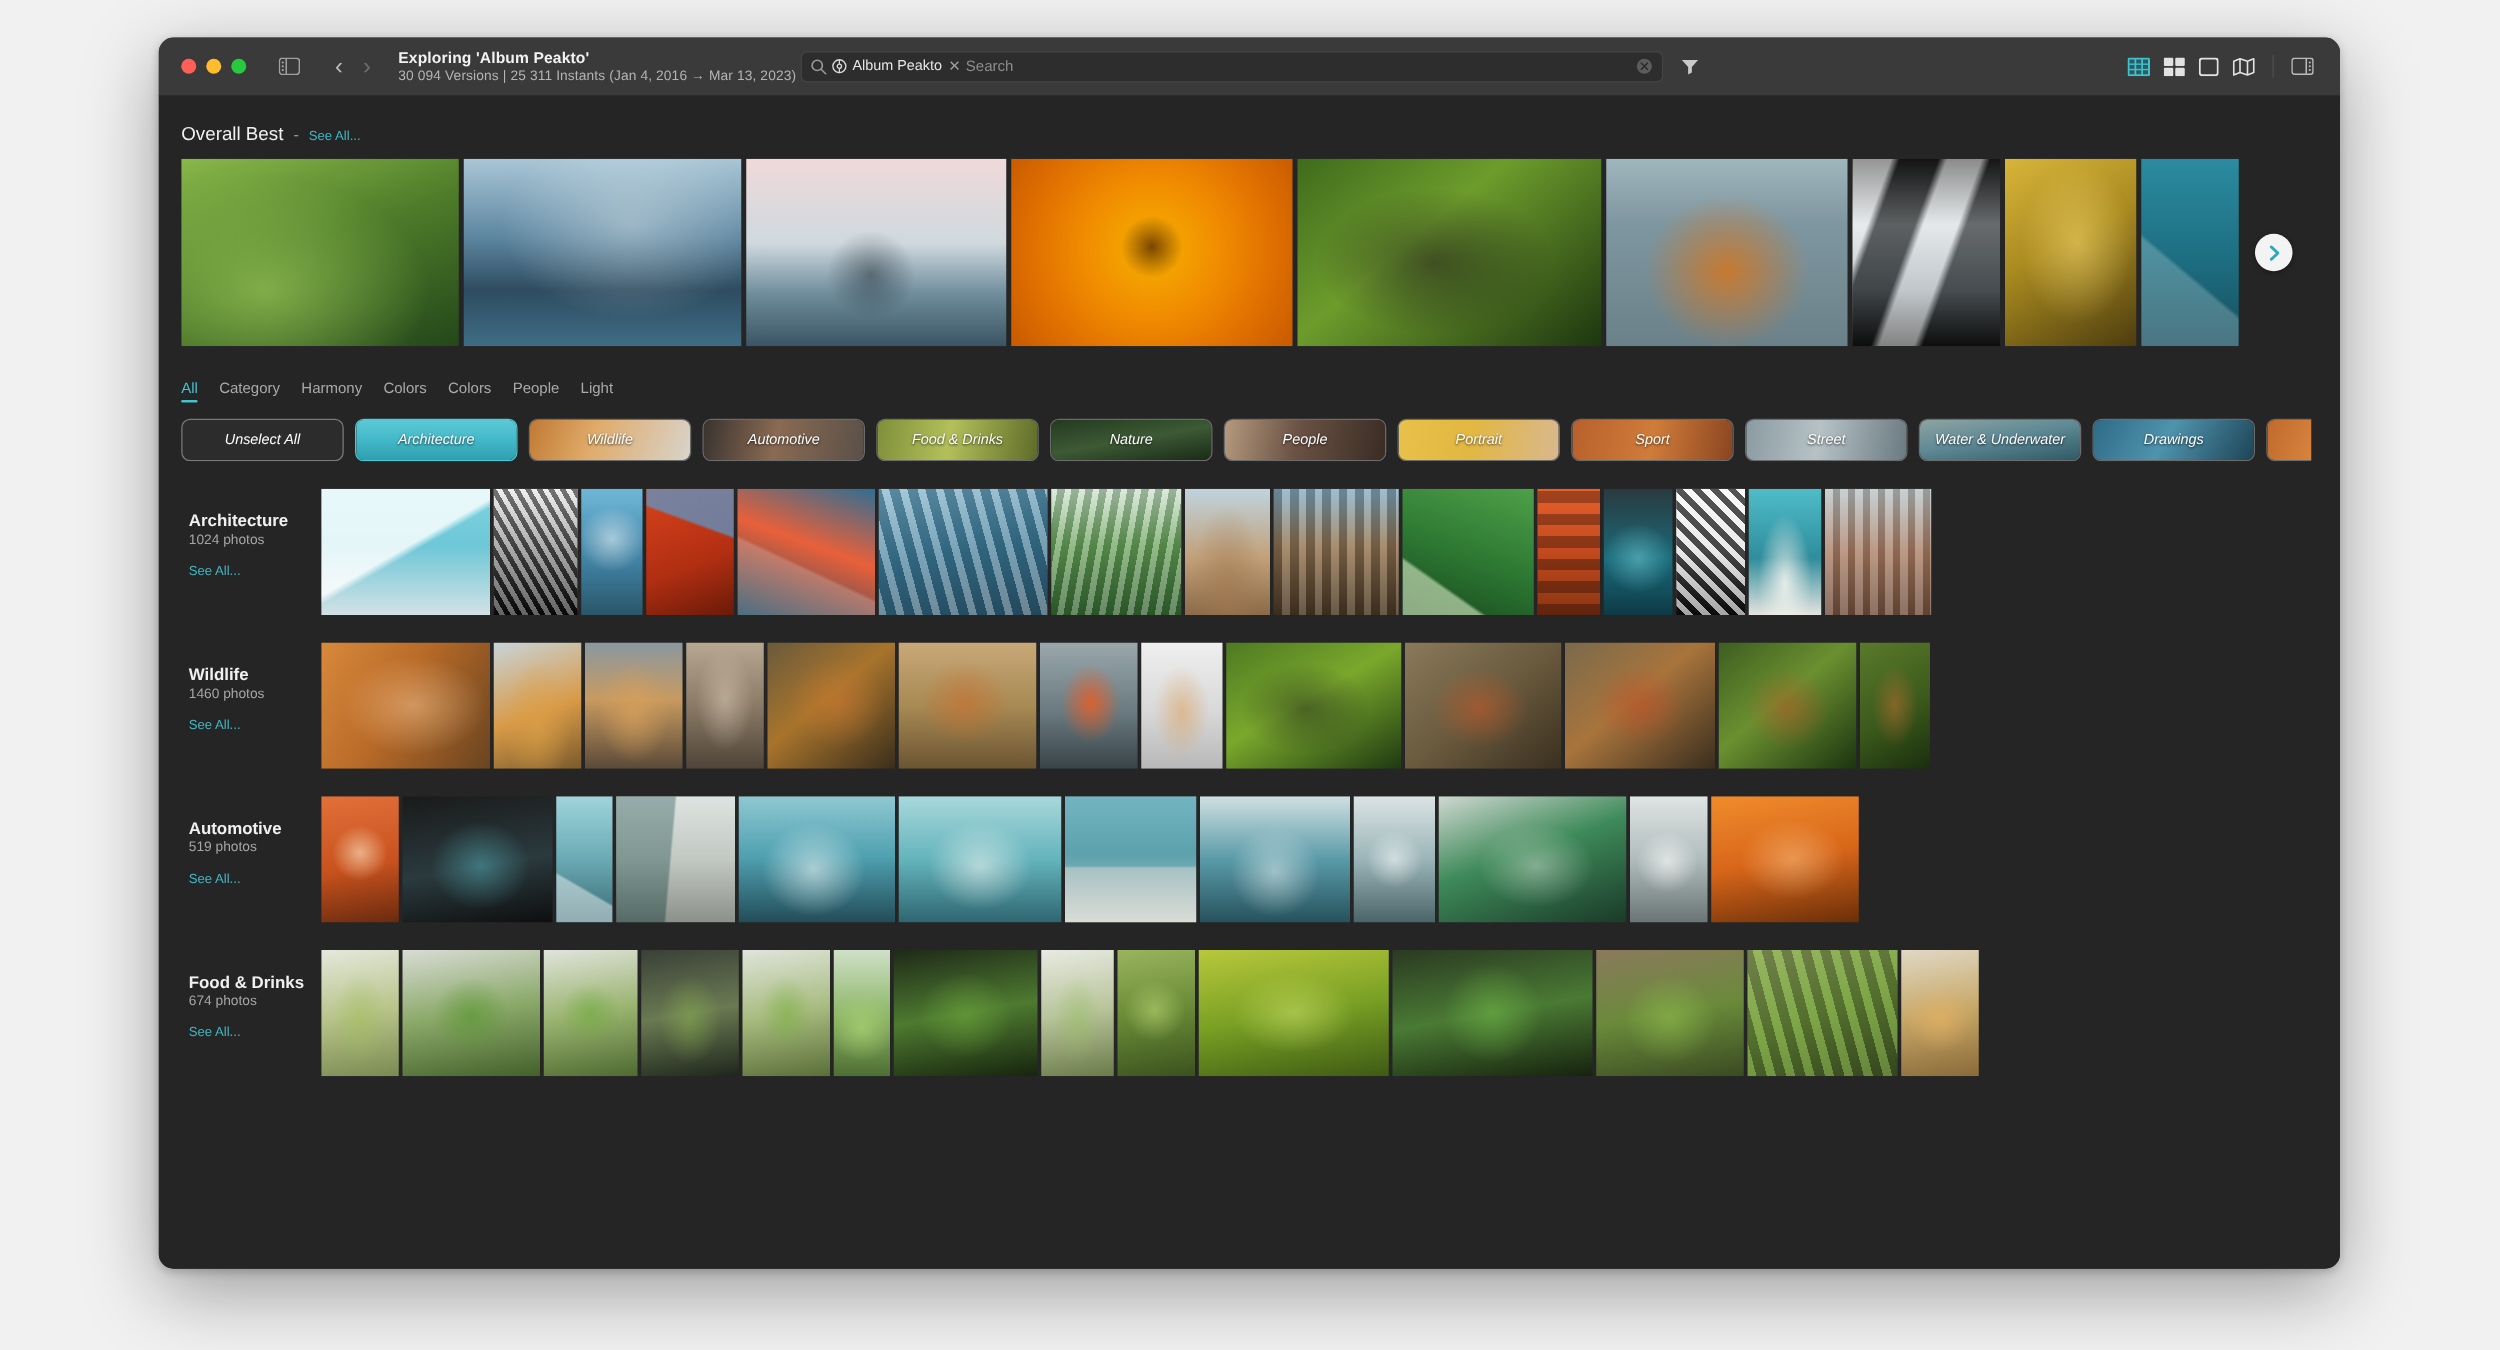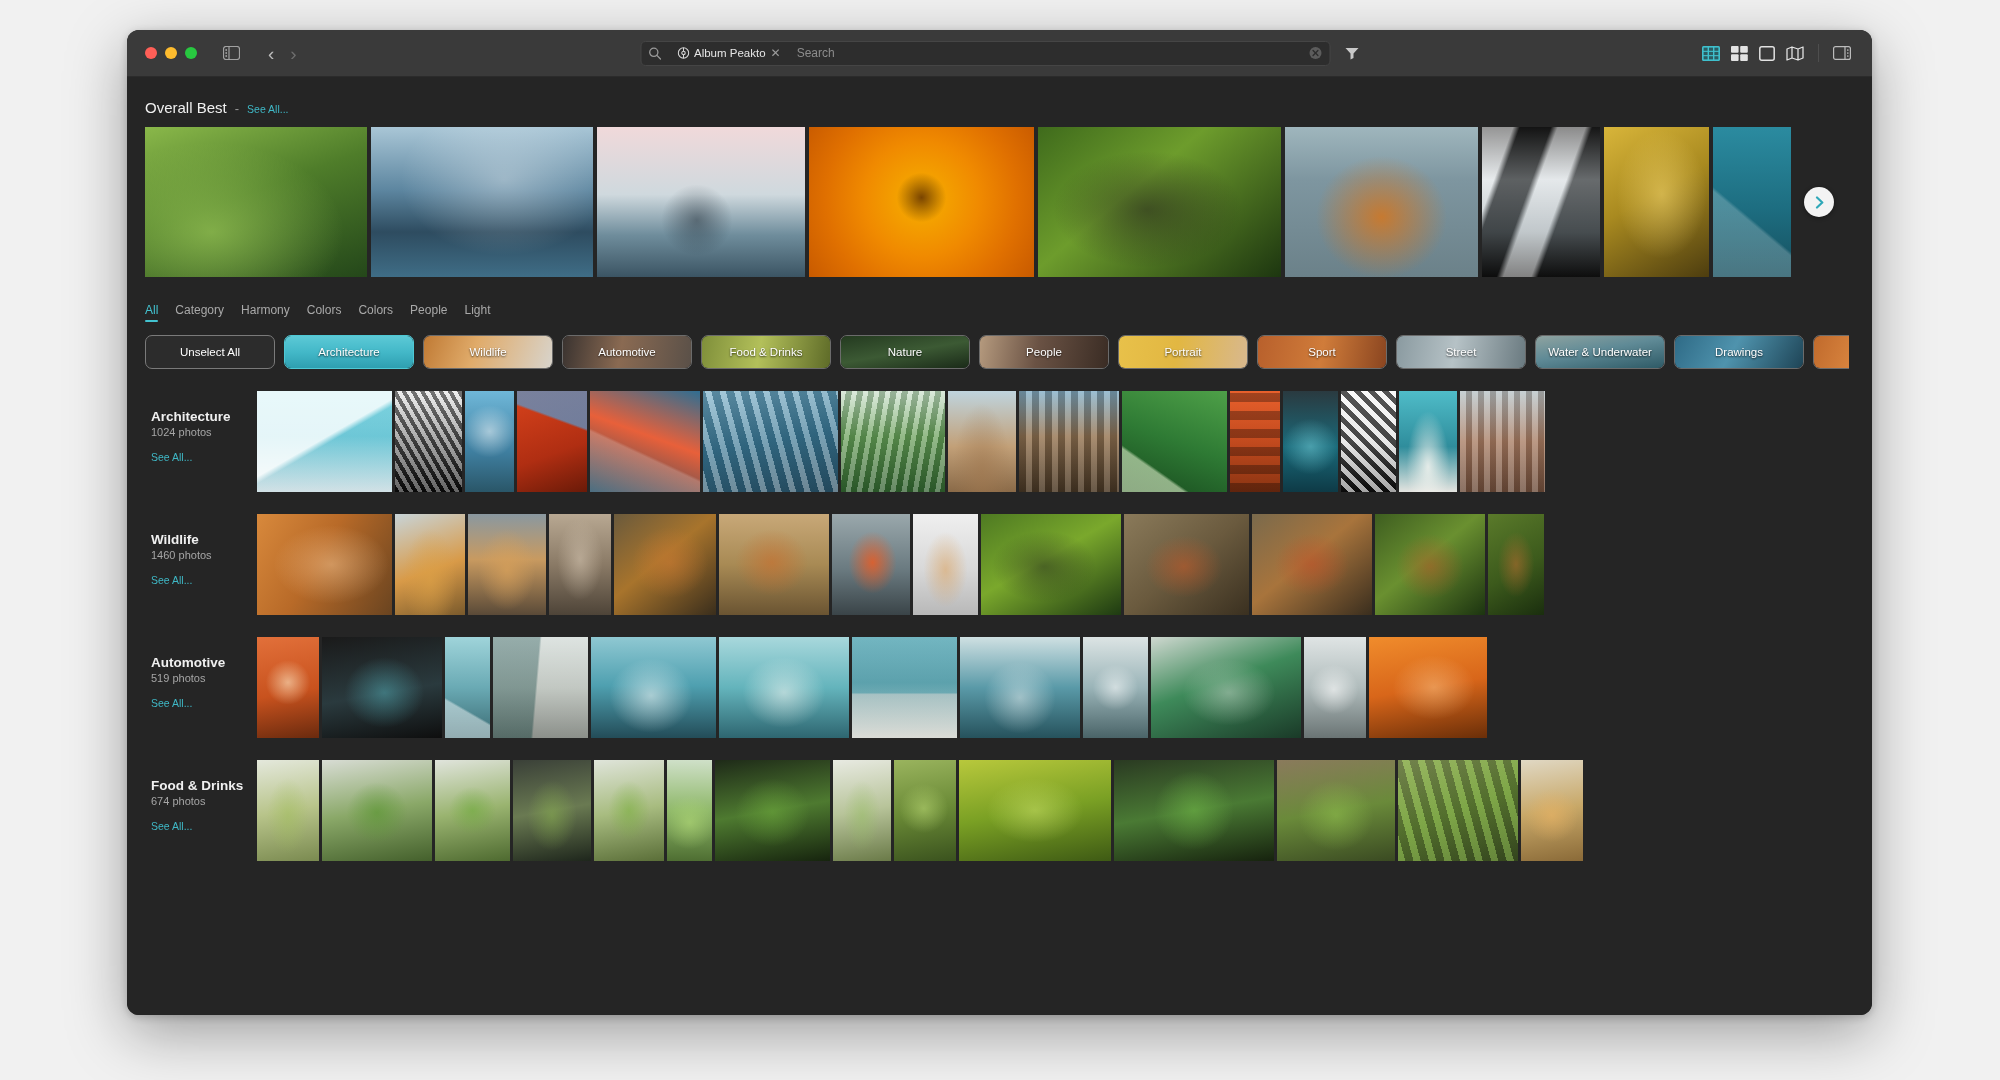--- a/index.html
+++ b/index.html
@@ -51,21 +51,21 @@
     position: absolute; left: 50%; transform: translateX(-50%);
     display: flex; align-items: center;
   }
   #searchbar {
     width: 690px; height: 25px;
     background: #2d2d2d;
     border: 1px solid #454545;
     border-radius: 5px;
     display: flex; align-items: center;
     padding: 0 7px;
-    gap: 14px;
+    gap: 2px;
   }
   #search-icon { color: #9a9a9a; display: flex; }
   .token {
     display: flex; align-items: center; gap: 5px;
     color: #e6e6e6; font-size: 11.5px;
     padding: 1px 2px;
   }
   .token .badge { display: flex; }
   #token-close { color: #9d9d9d; font-size: 12px; line-height: 1; cursor: default; }
   #search-input {
@@ -126,21 +126,21 @@
     height: 34px; width: 130px;
     border-radius: 7px;
     border: 1px solid #6b6b6b;
     display: flex; align-items: center; justify-content: center;
     color: #ffffff; font-size: 11.5px;
     position: relative; overflow: hidden;
     text-shadow: 0 1px 2px rgba(0,0,0,.75);
   }
   .chip.plain { background: #2c2c2c; border-color: #7a7a7a; text-shadow: none; }
   .chip .chipbg { position: absolute; inset: 0; }
-  .chip .chiplabel { position: relative; z-index: 2; }
+  .chip .chiplabel { position: relative; z-index: 2; font-style: italic; }
   .chip.selected { border-color: #4ec8d4; }
   
   .cat-row { display: flex; align-items: flex-start; margin-top: 22px; }
   .cat-label { width: 130px; flex: 0 0 130px; padding-left: 24px; padding-top: 18px; }
   .cat-name { font-size: 13.5px; color: #f0f0f0; font-weight: bold; }
   .cat-count { font-size: 11px; color: #a6a6a6; margin-top: 2px; }
   .cat-seeall { font-size: 10.5px; color: #3fb8c6; margin-top: 13px; }
   .cat-strip { display: flex; gap: 3px; height: 101px; overflow: hidden; width: 1545px; }
   .cat-strip .ph { height: 101px; flex: 0 0 auto; overflow: hidden; }
   
@@ -185,20 +185,24 @@
             <circle cx="3.2" cy="7" r="0.9" fill="#c4c4c4"></circle>
             <circle cx="3.2" cy="10" r="0.9" fill="#c4c4c4"></circle>
           </svg>
       </div>
 
       <div class="navarrows">
         <span class="navarrow">‹</span>
         <span class="navarrow disabled">›</span>
       </div>
 
+      <div id="titletext">
+        <div class="t1">Exploring 'Album Peakto'</div>
+        <div class="t2">30 094 Versions | 25 311 Instants (Jan 4, 2016 → Mar 13, 2023)</div>
+      </div>
 
       <div id="searchwrap">
         <div id="searchbar">
           <span id="search-icon">
             <svg width="13" height="13" viewBox="0 0 13 13">
                 <circle cx="5.3" cy="5.3" r="4.1" fill="none" stroke="#9a9a9a" stroke-width="1.3"></circle>
                 <line x1="8.4" y1="8.4" x2="12" y2="12" stroke="#9a9a9a" stroke-width="1.3" stroke-linecap="round"></line>
               </svg>
           </span>
           <span class="token">

